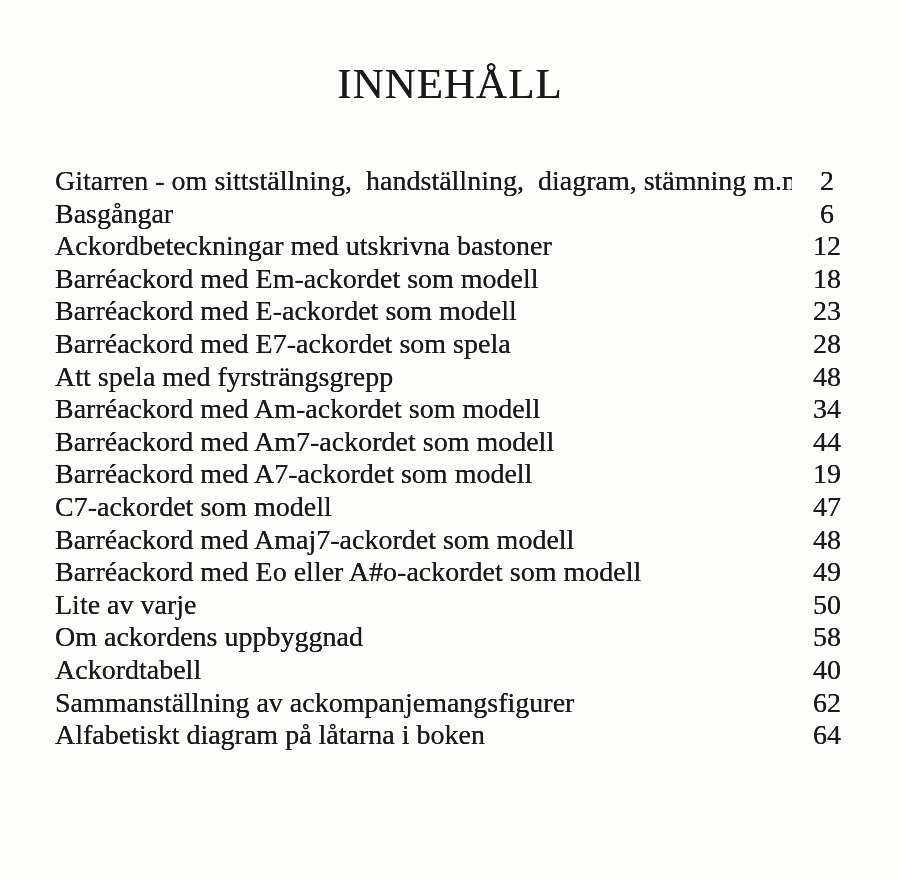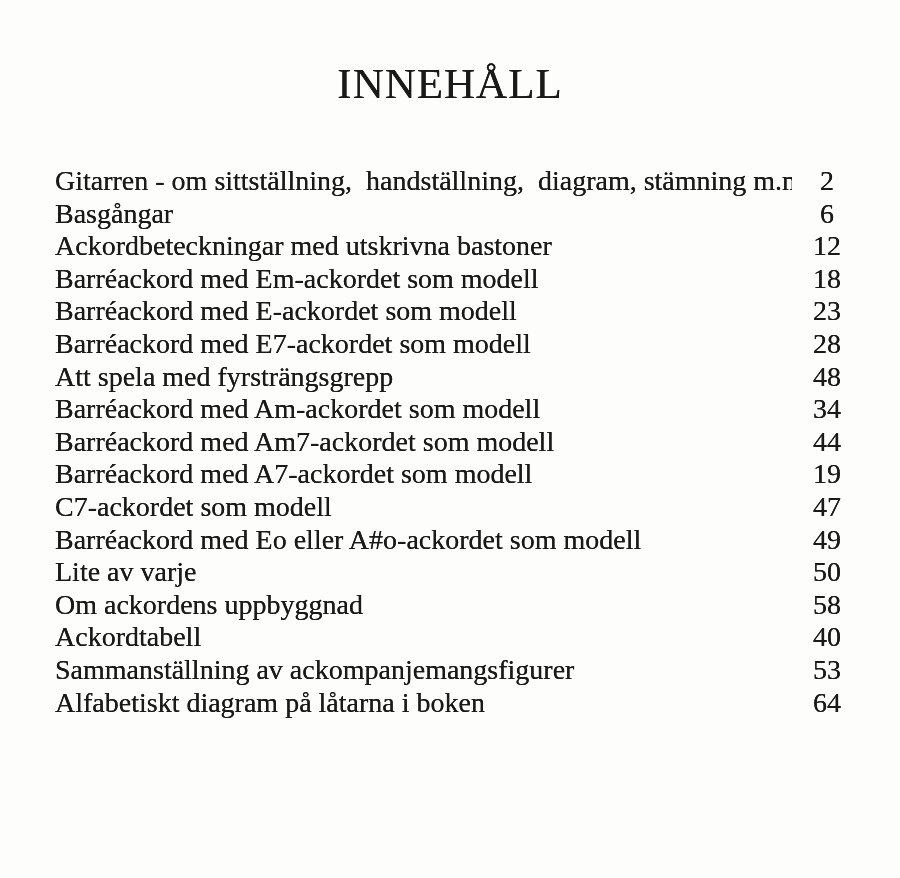--- a/index.html
+++ b/index.html
@@ -87,21 +87,21 @@
     <span class="toc-num">18</span>
   </div>
 
   <div class="toc-row">
     <span class="toc-label">Barréackord med E-ackordet som modell</span>
     <span class="toc-dots"></span>
     <span class="toc-num">23</span>
   </div>
 
   <div class="toc-row">
-    <span class="toc-label">Barréackord med E7-ackordet som modell</span>
+    <span class="toc-label">Barréackord med E7-ackordet som spela</span>
     <span class="toc-dots"></span>
     <span class="toc-num">28</span>
   </div>
 
   <div class="toc-row">
     <span class="toc-label">Att spela med fyrsträngsgrepp</span>
     <span class="toc-dots"></span>
     <span class="toc-num">48</span>
   </div>
 
@@ -122,20 +122,25 @@
     <span class="toc-dots"></span>
     <span class="toc-num">19</span>
   </div>
 
   <div class="toc-row">
     <span class="toc-label">C7-ackordet som modell</span>
     <span class="toc-dots"></span>
     <span class="toc-num">47</span>
   </div>
 
+  <div class="toc-row">
+    <span class="toc-label">Barréackord med Amaj7-ackordet som modell</span>
+    <span class="toc-dots"></span>
+    <span class="toc-num">48</span>
+  </div>
 
   <div class="toc-row">
     <span class="toc-label">Barréackord med Eo eller A#o-ackordet som modell</span>
     <span class="toc-dots"></span>
     <span class="toc-num">49</span>
   </div>
 
   <div class="toc-row">
     <span class="toc-label">Lite av varje</span>
     <span class="toc-dots"></span>
@@ -151,21 +156,21 @@
   <div class="toc-row">
     <span class="toc-label">Ackordtabell</span>
     <span class="toc-dots"></span>
     <span class="toc-num">40</span>
   </div>
 
 
   <div class="toc-row">
     <span class="toc-label">Sammanställning av ackompanjemangsfigurer</span>
     <span class="toc-dots"></span>
-    <span class="toc-num">53</span>
+    <span class="toc-num">62</span>
   </div>
 
   <div class="toc-row">
     <span class="toc-label">Alfabetiskt diagram på låtarna i boken</span>
     <span class="toc-dots"></span>
     <span class="toc-num">64</span>
   </div>
 </div>
 </div>
 

